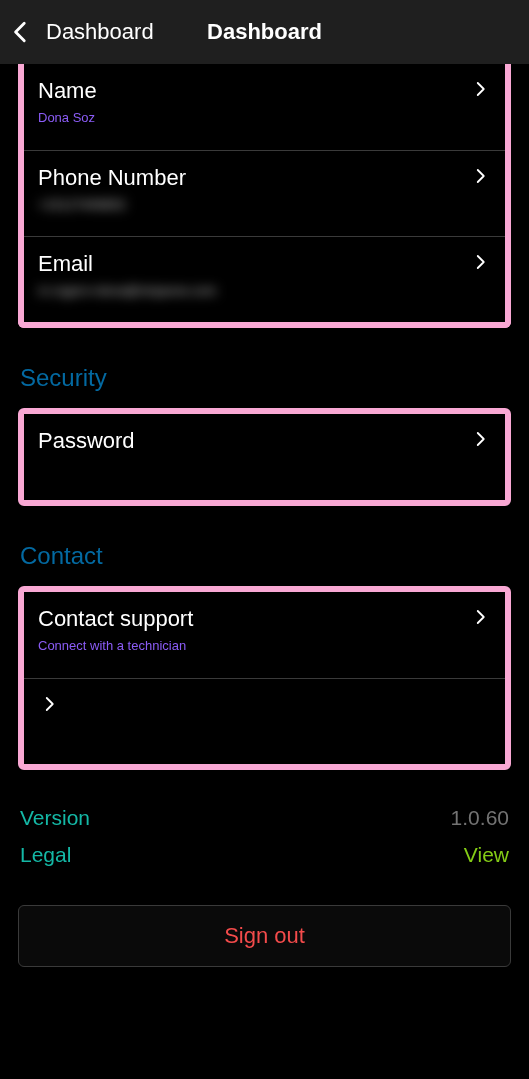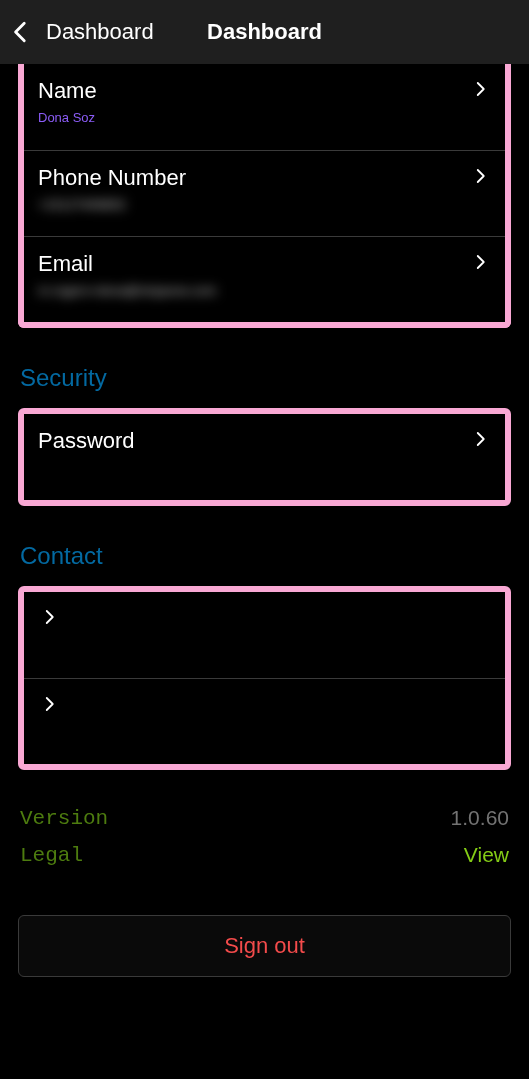--- a/index.html
+++ b/index.html
@@ -113,35 +113,34 @@
     }
     .info-row {
       display: flex;
       justify-content: space-between;
       align-items: center;
       padding: 6px 2px;
       margin-top: 26px;
       font-size: 21px;
     }
     .info-row .label {
-      color: #4d7c0f;
-      font-family: Liberation Mono, monospace;
+      color: #14b8a6;
     }
     .info-row .value {
       color: #737373;
     }
     .info-row .link {
       color: #84cc16;
       cursor: pointer;
     }
     .info-block {
       margin-top: 30px;
     }
     .signout-btn {
-      margin-top: 42px;
+      margin-top: 32px;
       margin-bottom: 20px;
       width: 100%;
       height: 62px;
       border: 1px solid #3a3a3a;
       border-radius: 6px;
       background: #0a0a0a;
       display: flex;
       align-items: center;
       justify-content: center;
       font-size: 22px;
@@ -213,20 +212,24 @@
         <svg viewBox="0 0 24 24" width="18" height="18" fill="none" stroke="#fff" stroke-width="2.4" stroke-linecap="round" stroke-linejoin="round">
             <polyline points="9 4 17 12 9 20"></polyline>
           </svg>
       </span>
     </div>
   </div>
 
   <div class="section-title">Contact</div>
   <div class="card">
     <div class="row">
+      <div class="row-text">
+        <div class="row-title">Contact support</div>
+        <div class="row-sub">Connect with a technician</div>
+      </div>
       <span class="chevron">
         <svg viewBox="0 0 24 24" width="18" height="18" fill="none" stroke="#fff" stroke-width="2.4" stroke-linecap="round" stroke-linejoin="round">
             <polyline points="9 4 17 12 9 20"></polyline>
           </svg>
       </span>
     </div>
     <div class="row">
       <span class="chevron">
         <svg viewBox="0 0 24 24" width="18" height="18" fill="none" stroke="#fff" stroke-width="2.4" stroke-linecap="round" stroke-linejoin="round">
             <polyline points="9 4 17 12 9 20"></polyline>

